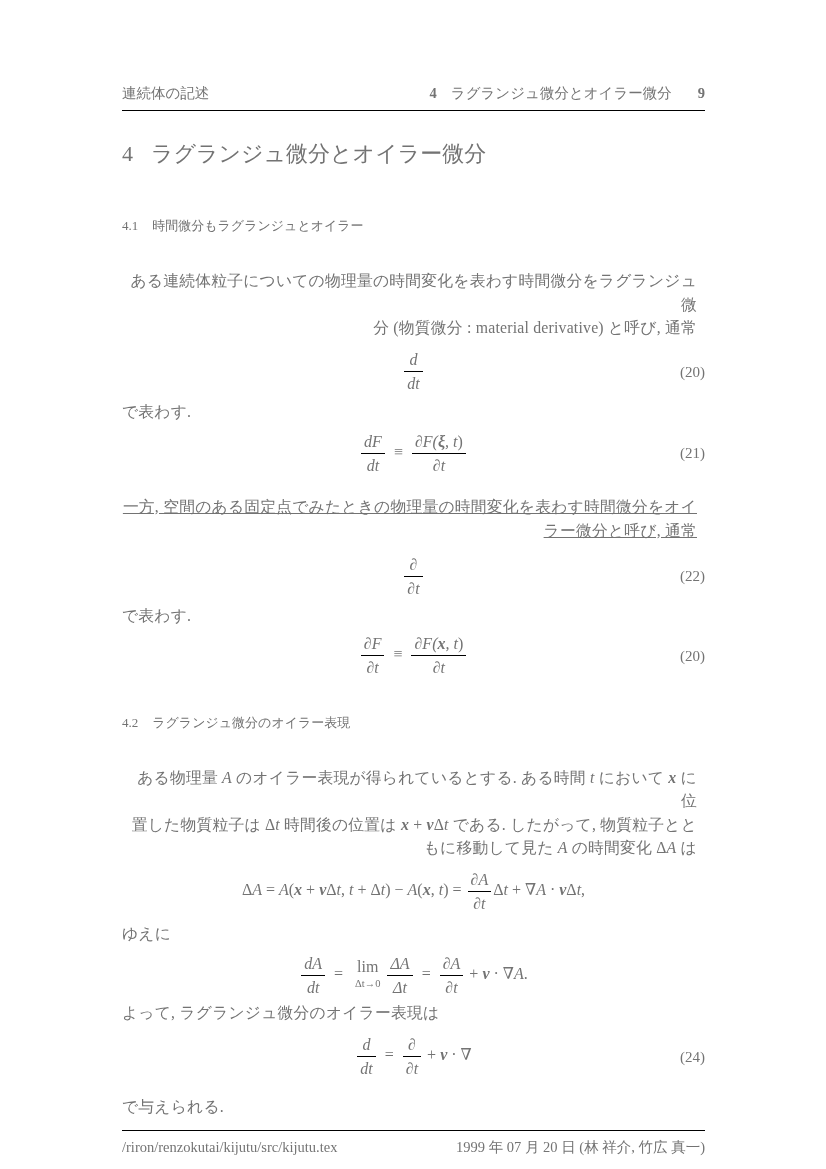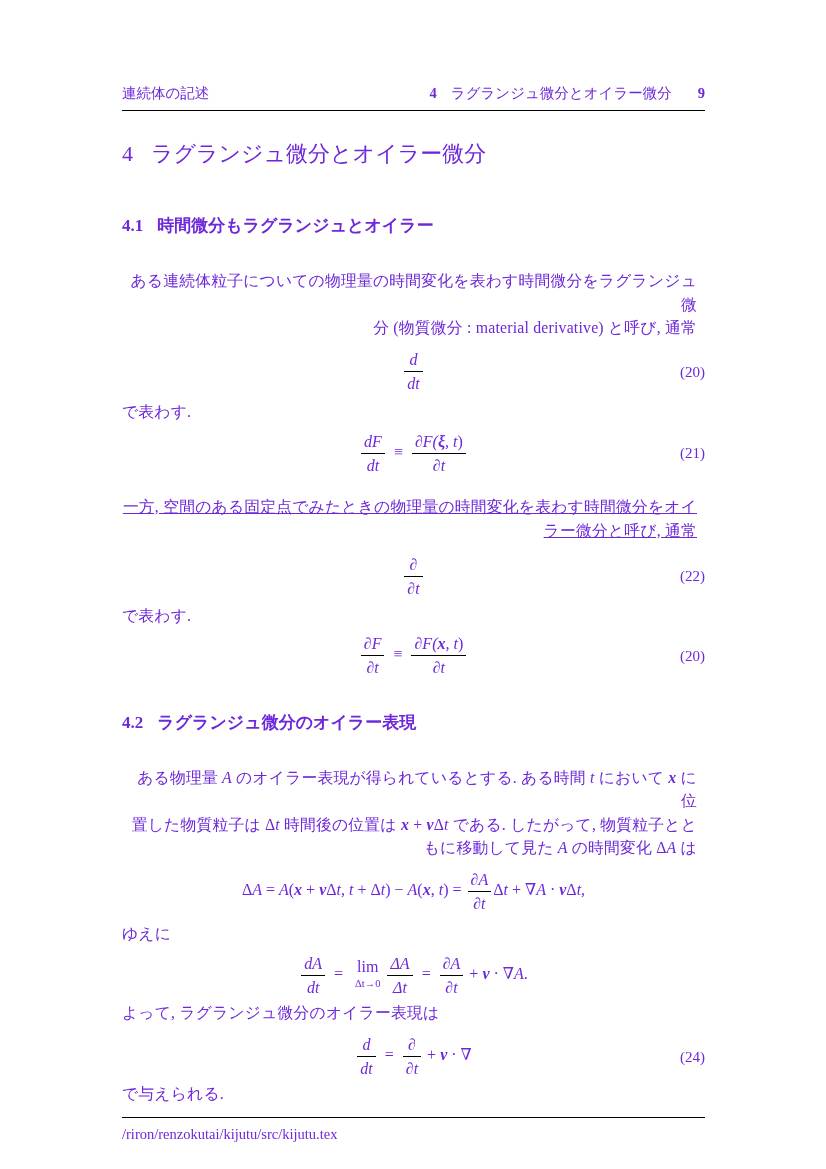--- a/index.html
+++ b/index.html
@@ -1,21 +1,21 @@
 <!DOCTYPE html>
 <html lang="ja"><head>
 <meta charset="utf-8">
 <style>
   html, body { margin: 0; padding: 0; background: #ffffff; }
   .page {
     position: relative;
     width: 826px;
     height: 1169px;
     background: #ffffff;
-    color: #6d28d9;
+    color: #737373;
     font-family: "Liberation Serif", "DejaVu Serif", serif;
     box-sizing: border-box;
     padding: 84px 121px 0 122px;
     overflow: hidden;
   }
 
   
   .running-head {
     display: flex;
     justify-content: space-between;
@@ -32,23 +32,23 @@
   
   .sec-heading {
     margin: 30px 0 0 0;
     font-size: 22px;
     line-height: 26px;
     font-weight: normal;
   }
   .sec-heading .h-no { margin-right: 18px; }
   .sub-heading {
     margin: 48px 0 0 0;
-    font-size: 17px;
+    font-size: 13px;
     line-height: 22px;
-    font-weight: bold;
+    font-weight: normal;
   }
   .sub-heading .h-no { margin-right: 14px; }
   .sub-heading-2 { margin-top: 32px; }
 
   
   .para {
     margin: 32px 8px 0 0;
     font-size: 15.8px;
     line-height: 23.5px;
     letter-spacing: 0.2px;
@@ -111,21 +111,21 @@
   .para-2 { margin-top: 18px; text-decoration: underline; }
   .eq-22 { margin-top: 10px; }
   .after-22 { margin-top: 4px; }
   .eq-23 { margin-top: 4px; }
   .para-3 { margin-top: 32px; }
   .eq-da { margin-top: 8px; }
   .after-da { margin-top: 6px; }
   .eq-lim { margin-top: 6px; }
   .before-24 { margin-top: 2px; }
   .eq-24 { margin-top: 8px; }
-  .after-24 { margin-top: 1px; }
+  .after-24 { margin-top: 14px; }
 
   
   .page-footer {
     margin-top: 12px;
     display: flex;
     justify-content: space-between;
     align-items: baseline;
     border-top: 1px solid #000;
     padding-top: 7px;
     font-size: 14.5px;
@@ -206,15 +206,16 @@
 
   <div class="equation eq-24">
     <span class="eqbody"><span class="frac"><span class="fnum mi">d</span><span class="fden mi">dt</span></span><span class="rel">=</span><span class="frac"><span class="fnum mi">∂</span><span class="fden mi">∂t</span></span><span><span class="seg-t"> + </span><span class="seg-bi">v</span><span class="seg-t"> · ∇</span></span></span>
     <span class="eq-label">(24)</span>
   </div>
 
   <p class="plain-line after-24">で与えられる.</p>
 
   <footer class="page-footer">
     <span>/riron/renzokutai/kijutu/src/kijutu.tex</span>
+    <span>1999 年 07 月 20 日 (林 祥介, 竹広 真一)</span>
   </footer>
 
 </div>
 
 </body></html>

